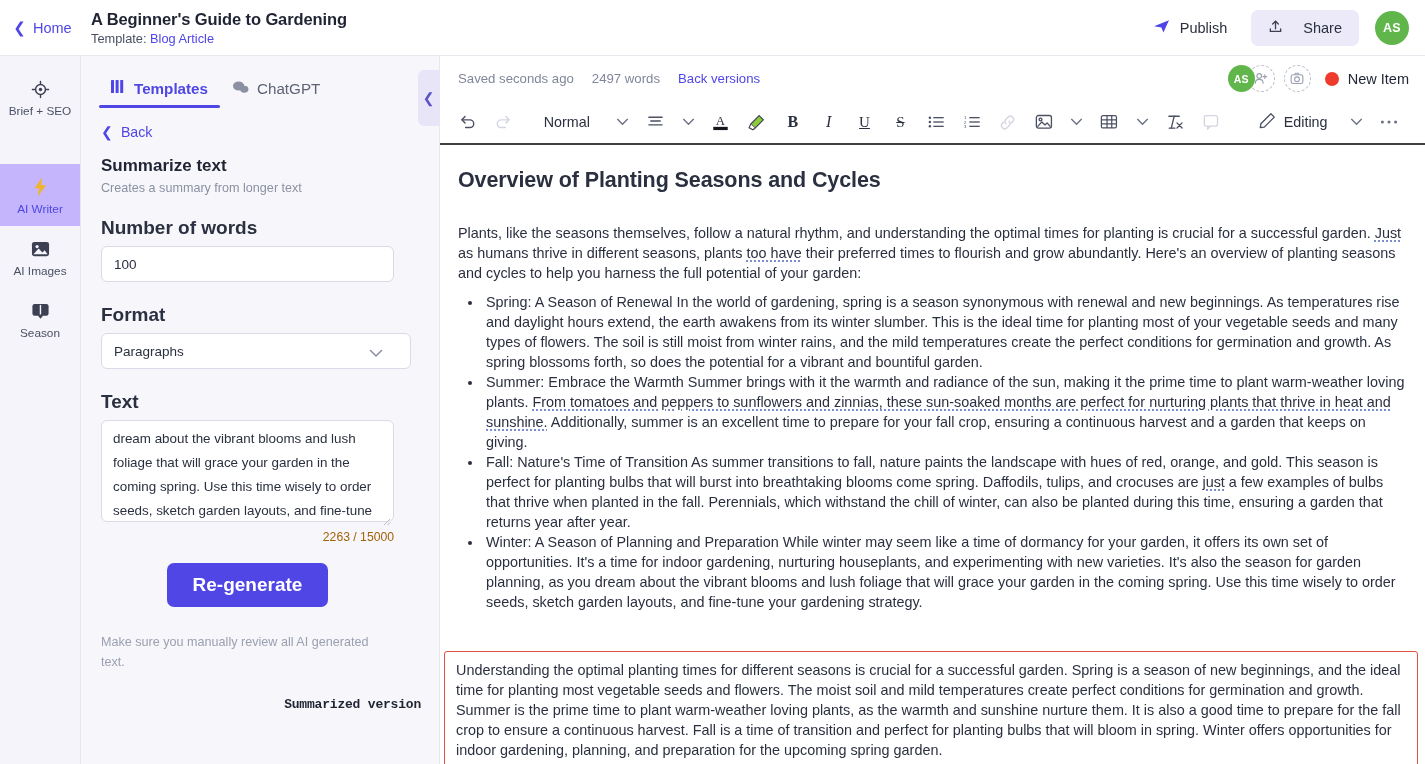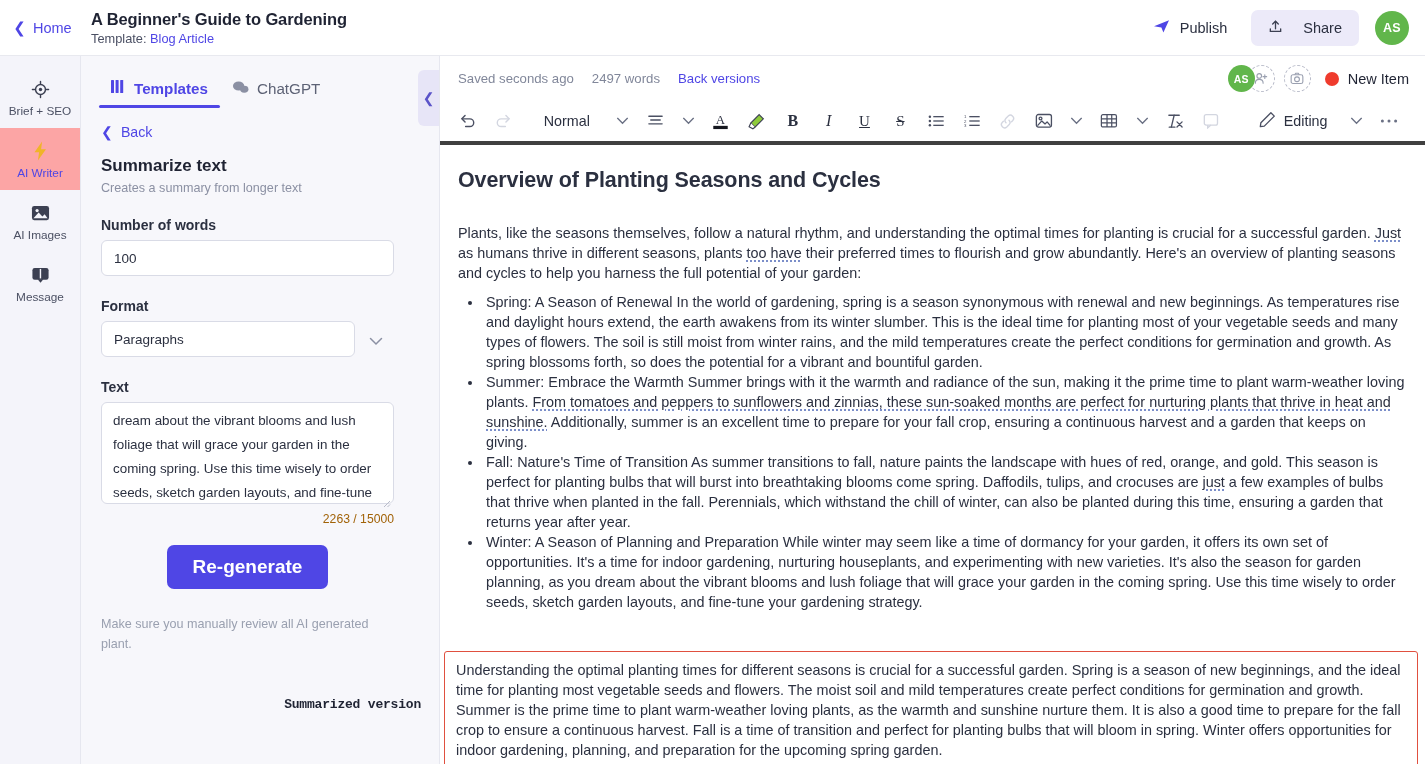--- a/index.html
+++ b/index.html
@@ -60,21 +60,21 @@
     position: absolute; top: 56px; left: 0; width: 81px; height: 708px;
     background: #f4f4fa;
     border-right: 1px solid #e6e7ef;
     padding-top: 10px;
   }
   .rail-item {
     display: flex; flex-direction: column; align-items: center;
     gap: 4px; padding: 12px 2px 10px 2px; cursor: pointer;
     color: #4b5063; font-size: 11.8px; text-align: center; line-height: 1.2;
   }
-  .rail-item.active { background: #fca5a5; }
+  .rail-item.active { background: #c4b5fd; margin-top: 36px; }
   .rail-item.active .rail-label { color: #4f46e5; }
   .rail-glyph { height: 22px; display: flex; align-items: center; justify-content: center; }
 
   
   .panel {
     position: absolute; top: 56px; left: 81px; width: 359px; height: 708px;
     background: #f7f7fb;
     border-right: 1px solid #e6e7ef;
   }
   .panel-tabs {
@@ -99,31 +99,31 @@
     color: #5b54c9; font-size: 14px; cursor: pointer;
   }
   .panel-body { padding: 16px 20px 0 20px; }
   .back-row {
     display: flex; align-items: center; gap: 8px;
     color: #4f46e5; font-size: 14.2px; cursor: pointer; margin-bottom: 16px;
   }
   .tool-title { font-size: 17px; font-weight: bold; color: #1f2333; }
   .tool-desc { font-size: 12.6px; color: #8b90a3; margin-top: 5px; }
   .field-label {
-    font-size: 14px; font-weight: bold; color: #2b3040;
+    font-size: 19px; font-weight: bold; color: #2b3040;
     margin-top: 22px; margin-bottom: 7px;
   }
   .text-input {
     width: 293px; height: 36px; border: 1px solid #d9dbe6;
     border-radius: 6px; background: #fff; padding: 0 12px;
     font-size: 13.5px; color: #2b3040; font-family: inherit; outline: none;
   }
   .select-wrap { position: relative; width: 293px; }
   .select-input {
-    width: 254px; height: 36px; border: 1px solid #d9dbe6;
+    width: 310px; height: 36px; border: 1px solid #d9dbe6;
     border-radius: 6px; background: #fff; padding: 0 30px 0 12px;
     font-size: 13.5px; color: #2b3040; font-family: inherit;
     display: flex; align-items: center; cursor: pointer;
   }
   .select-chev {
     position: absolute; right: 11px; top: 11px;
     color: #8b90a3; pointer-events: none;
   }
   .ta-wrap { position: relative; width: 293px; }
   .textarea {
@@ -188,21 +188,21 @@
   .new-item {
     display: flex; align-items: center; gap: 9px;
     font-size: 14.5px; color: #1f2333; cursor: pointer; margin-left: 4px;
   }
   .rec-dot { width: 14px; height: 14px; border-radius: 50%; background: #ef3b2d; }
 
   
   .toolbar {
     height: 44px; display: flex; align-items: center;
     padding: 0 26px 0 18px; gap: 16px;
-    border-bottom: 4px solid #404040;
+    border-bottom: 2px solid #404040;
   }
   .tb {
     width: 32px; height: 30px; display: flex;
     align-items: center; justify-content: center;
     cursor: pointer; color: #3c4052; border-radius: 4px;
   }
   .tb.dim { color: #d3d6e0; }
   .tb.chev { width: 22px; color: #6a7084; }
   .tb-normal {
     display: flex; align-items: center; font-size: 14.3px;
@@ -318,21 +318,21 @@
     <span class="rail-label">AI Images</span>
   </div>
   <div class="rail-item">
     <span class="rail-glyph">
       <svg width="19" height="18" viewBox="0 0 20 18">
         <rect x="1.5" y="1.5" width="17" height="12.4" rx="2.4" fill="#3c4052"></rect>
         <path d="M7 13.6 L10 17.2 L13 13.6 Z" fill="#3c4052"></path>
         <rect x="9.2" y="2.6" width="1.5" height="10" fill="#f4f4fa"></rect>
       </svg>
     </span>
-    <span class="rail-label">Message</span>
+    <span class="rail-label">Season</span>
   </div>
 </div>
 
 <div class="panel">
   <div class="panel-tabs">
     <div class="ptab active">
       <span>
         <svg width="15" height="15" viewBox="0 0 15 15" fill="#4f46e5">
           <rect x="0" y="1" width="3" height="13" rx="0.6"></rect>
           <rect x="4.6" y="1" width="3" height="13" rx="0.6"></rect>
@@ -383,21 +383,21 @@
         <svg width="11" height="11" viewBox="0 0 11 11" stroke="#b9bcca" stroke-width="1">
             <path d="M10 4 L4 10 M10 7.5 L7.5 10"></path>
           </svg>
       </span>
     </div>
     <div class="char-count">2263 / 15000</div>
 
     <div class="regen-wrap">
       <button class="regen-btn">Re-generate</button>
     </div>
-    <div class="disclaimer">Make sure you manually review all AI generated plant.</div>
+    <div class="disclaimer">Make sure you manually review all AI generated text.</div>
   </div>
 
   <div class="summarized-tag">Summarized version</div>
 </div>
 
 <div class="main">
 
   <div class="doc-meta">
     <span class="meta-txt">Saved seconds ago</span>
     <span class="meta-txt">2497 words</span>

